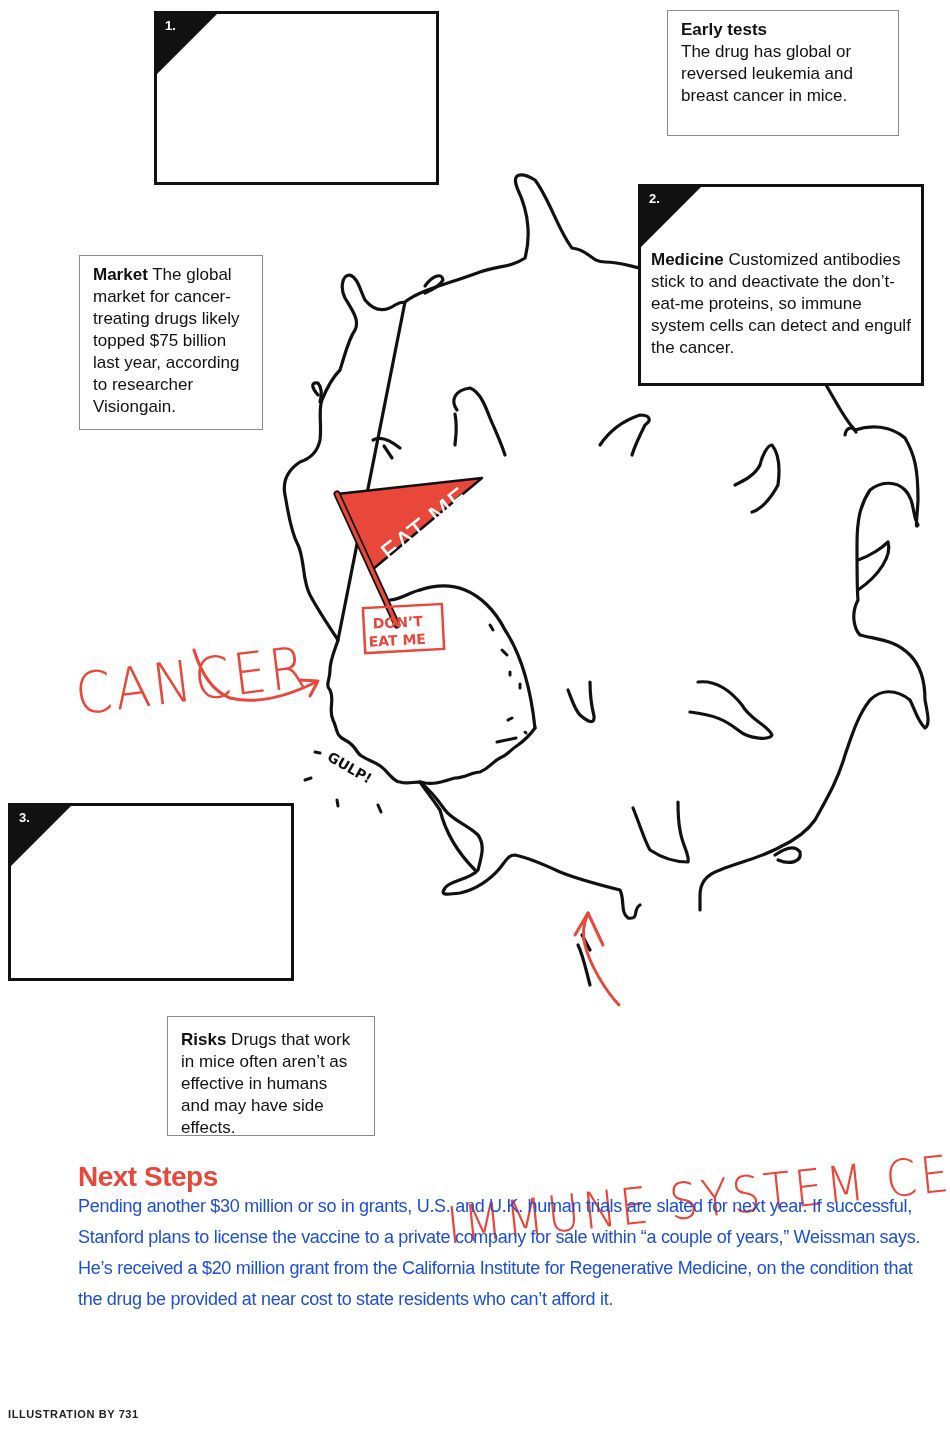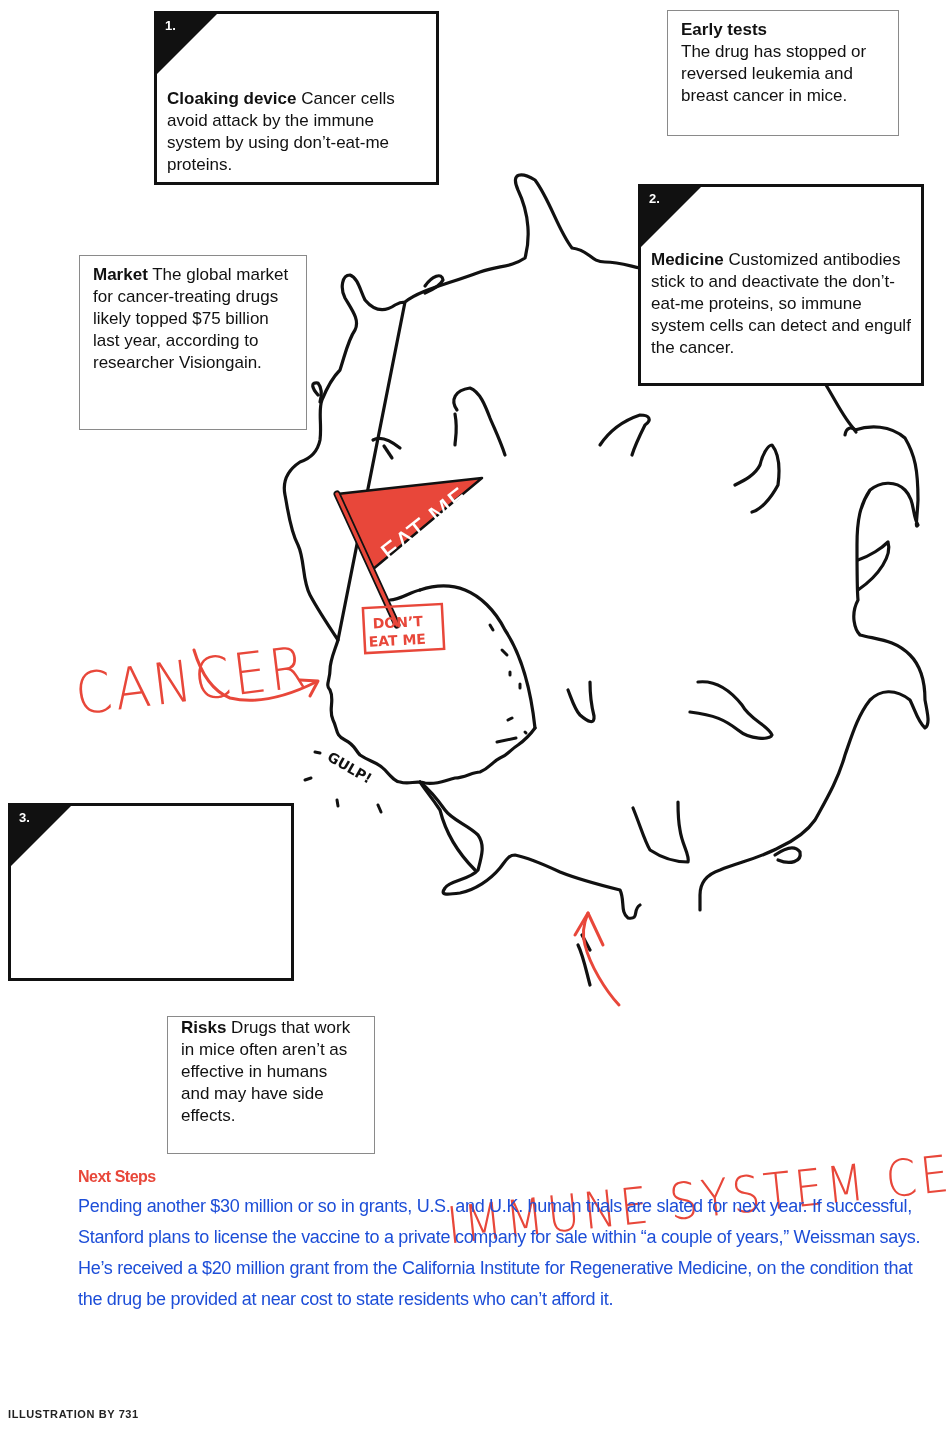--- a/index.html
+++ b/index.html
@@ -10,21 +10,21 @@
          font-size: 17px; line-height: 22px; color: #111; }
   .box b { font-weight: 700; }
   .box.thin { border: 1px solid #8a8a8a; padding: 14px 14px 10px 13px; }
   .box.thick { border: 3px solid #111; padding: 10px 10px 8px 10px; }
   .corner { position: absolute; left: 0; top: 0; width: 0; height: 0;
             border-top: 60px solid #111; border-right: 60px solid transparent; }
   .num { position: absolute; left: 8px; top: 5px; color: #fff; font-weight: 700;
          font-size: 13px; line-height: 14px; }
   .thick .body { margin-top: 64px; }
   .next { position: absolute; left: 78px; top: 1163px; width: 850px; }
-  .next h3 { margin: 0; color: #e8473a; font-size: 16px; line-height: 28px; font-weight: 700; letter-spacing: -0.5px; }
+  .next h3 { margin: 0; color: #e8473a; font-size: 28px; line-height: 28px; font-weight: 700; letter-spacing: -0.5px; }
   .next p { margin: 0; font-size: 18px; line-height: 31px; color: #1d4ed8; letter-spacing: -0.3px; }
   .credit { position: absolute; left: 8px; top: 1408px; font-size: 11px; font-weight: 700;
             letter-spacing: 0.6px; color: #222; }
 </style>
 </head>
 <body>
 
 <svg class="art" viewBox="0 0 950 1442" xmlns="http://www.w3.org/2000/svg">
   <g fill="none" stroke="#111" stroke-width="3.2" stroke-linecap="round" stroke-linejoin="round">
 
@@ -156,44 +156,43 @@
 
   <text x="323" y="768" fill="#111" font-family="DejaVu Sans, sans-serif" font-size="14" font-weight="700" transform="rotate(30 340 770)">GULP!</text>
 
   <text x="70" y="650" fill="#e8473a" font-family="DejaVu Sans, sans-serif" font-size="52" font-weight="200" letter-spacing="3" transform="rotate(-7 70 650) scale(1,1.1)">CANCER</text>
   <text x="432" y="1082" fill="#e8473a" font-family="DejaVu Sans, sans-serif" font-size="44" font-weight="200" letter-spacing="4" transform="rotate(-6 432 1082) scale(1,1.15)">IMMUNE SYSTEM CELL</text>
 </svg>
 
 <div class="box thick" style="left:154px; top:11px; width:285px; height:174px;">
   <div class="corner"></div>
   <span class="num">1.</span>
-  <div class="body" style="margin-top:64px;"><b>Cloaking device</b> <span>Cancer cells avoid attack by the immune system by using don’t-eat-me proteins.</span></div>
 </div>
 
 <div class="box thin" style="left:667px; top:10px; width:232px; height:126px; padding-top:8px;">
   <b style="display:block;">Early tests</b>
-  <span>The drug has stopped or reversed leukemia and breast cancer in mice.</span>
+  <span>The drug has global or reversed leukemia and breast cancer in mice.</span>
 </div>
 
 <div class="box thick" style="left:638px; top:184px; width:286px; height:202px;">
   <div class="corner"></div>
   <span class="num">2.</span>
   <div class="body" style="margin-top:52px;"><b>Medicine</b> <span>Customized antibodies stick to and deactivate the don’t-eat-me proteins, so immune system cells can detect and engulf the cancer.</span></div>
 </div>
 
-<div class="box thin" style="left:79px; top:255px; width:228px; height:175px; padding-top:8px;">
+<div class="box thin" style="left:79px; top:255px; width:184px; height:175px; padding-top:8px;">
   <b>Market</b> <span>The global market for cancer-treating drugs likely topped $75 billion last year, according to researcher Visiongain.</span>
 </div>
 
 <div class="box thick" style="left:8px; top:803px; width:286px; height:178px;">
   <div class="corner"></div>
   <span class="num">3.</span>
 </div>
 
-<div class="box thin" style="left:167px; top:1016px; width:208px; height:138px; padding-top:0;">
+<div class="box thin" style="left:167px; top:1016px; width:208px; height:120px; padding-top:12px;">
   <b>Risks</b> <span>Drugs that work in mice often aren’t as effective in humans and may have side effects.</span>
 </div>
 
 <section class="next">
   <h3>Next Steps</h3>
   <p>Pending another $30 million or so in grants, U.S. and U.K. human trials are slated for next year. If successful, Stanford plans to license the vaccine to a private company for sale within “a couple of years,” Weissman says. He’s received a $20 million grant from the California Institute for Regenerative Medicine, on the condition that the drug be provided at near cost to state residents who can’t afford it.</p>
 </section>
 
 <div class="credit">ILLUSTRATION BY 731</div>
 

